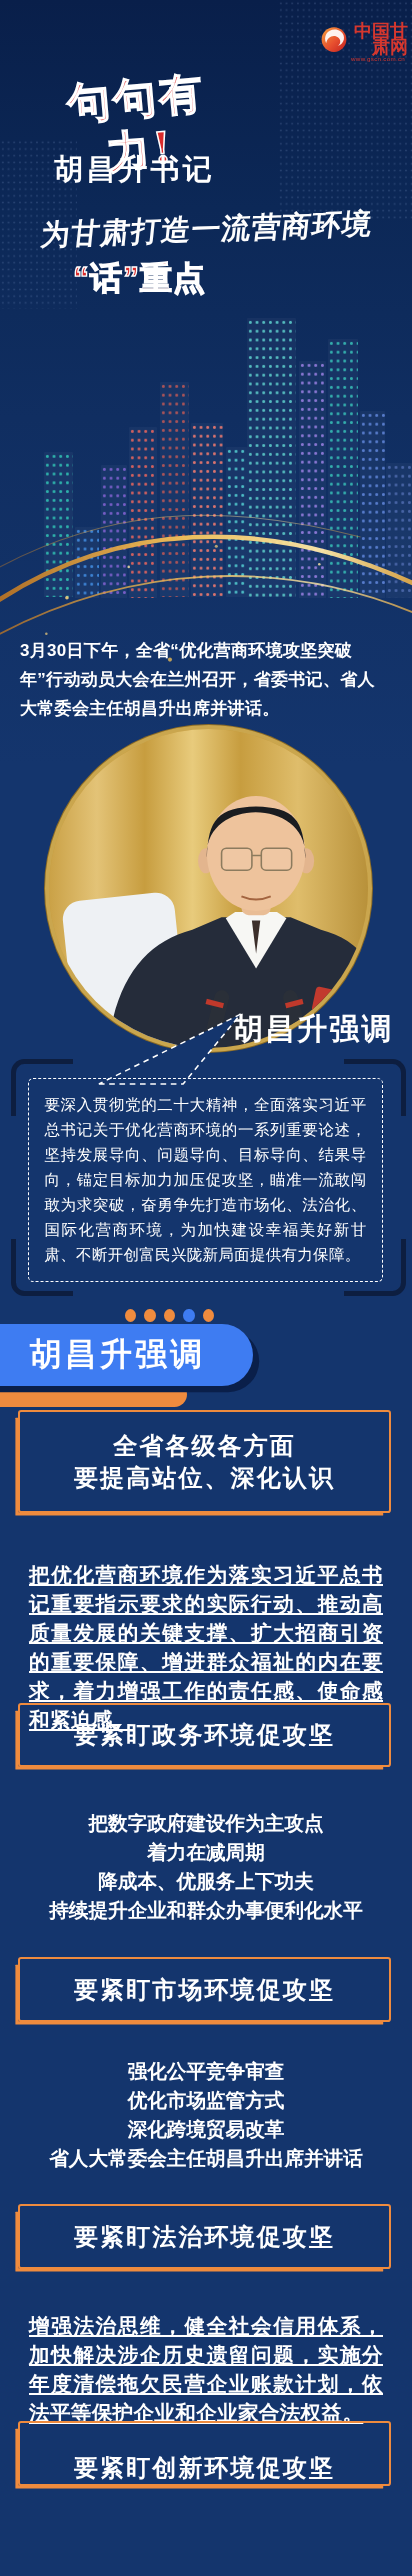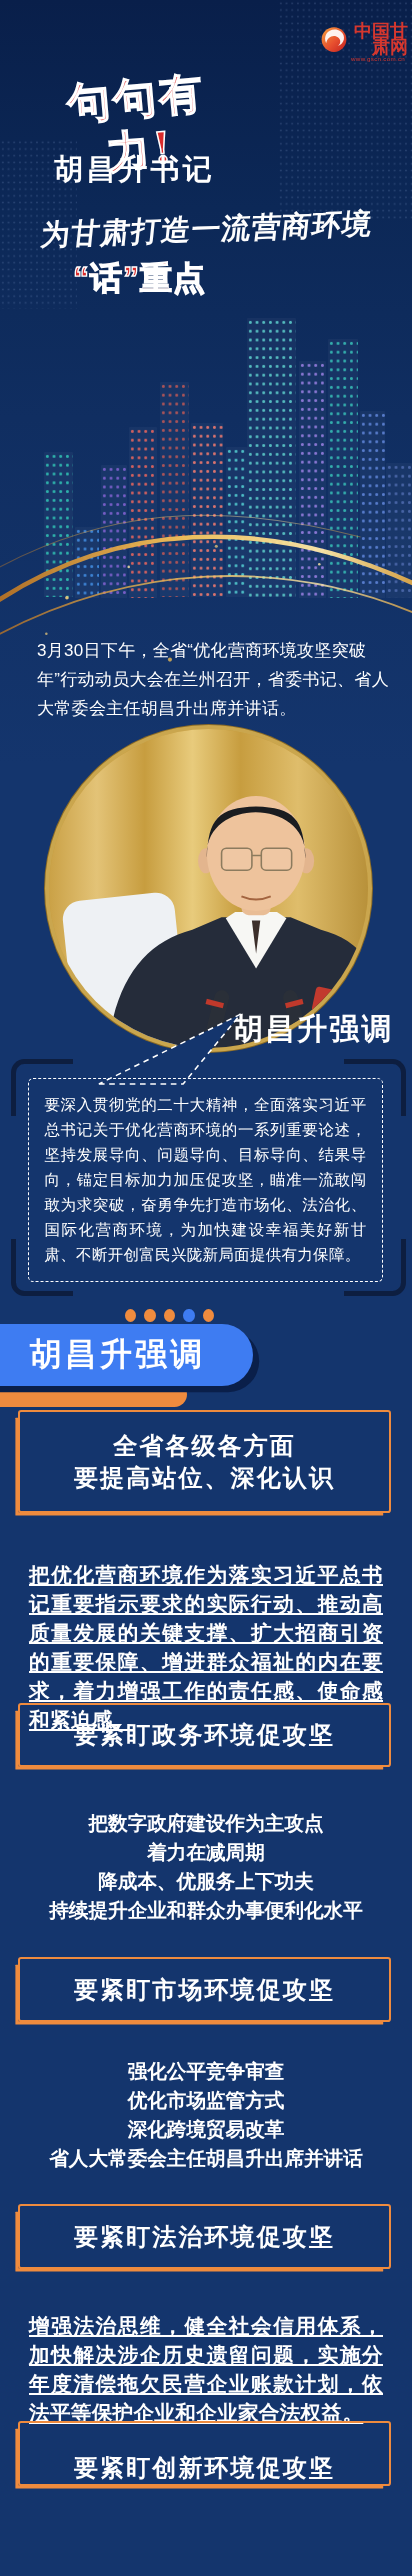--- a/index.html
+++ b/index.html
@@ -21,21 +21,21 @@
     font-weight:bold;font-size:29px;letter-spacing:3.1px;color:#fff;}
   .title-script{position:absolute;left:15.5px;top:210px;width:381px;text-align:center;
     font-family:"DejaVu Serif","Liberation Serif",serif;font-weight:bold;font-size:29px;color:#fdfdfd;
     transform:skewX(-8deg) rotate(-2deg);letter-spacing:1px;}
   .title-red2{position:absolute;left:62px;top:257px;width:155px;text-align:center;
     font-weight:bold;font-size:32px;letter-spacing:1px;color:#d92b2b;-webkit-text-stroke:1.3px #ffffff;}
   .dotgrid{position:absolute;opacity:.18;background-image:radial-gradient(#9db8e8 0.8px,transparent 1px);background-size:5.7px 6.7px;}
   .bld{position:absolute;opacity:.95;border-top-left-radius:1px;border-top-right-radius:1px;
     background-image:radial-gradient(var(--c) 1.1px,transparent 1.4px);background-size:6.7px 8.8px;background-color:rgba(255,255,255,.04);}
   .streaks{position:absolute;left:0;top:443px;}
-  .intro{position:absolute;left:37px;top:619px;width:358px;font-size:17px;font-weight:normal;line-height:29px;letter-spacing:0.3px;}
+  .intro{position:absolute;left:20px;top:619px;width:358px;font-size:17px;font-weight:bold;line-height:29px;letter-spacing:0.3px;}
   
   .photo-circle{position:absolute;left:45px;top:725px;width:319px;height:319px;border-radius:50%;
     border:4.1px solid #caa64e;overflow:hidden;background:#c79d3f;box-shadow:0 0 0 1px #8a6a25;}
   .photo-circle svg{display:block;width:100%;height:100%;}
   .speech-label{position:absolute;left:233px;top:1009px;width:175px;font-size:30px;font-weight:bold;letter-spacing:2.1px;}
   .tail{position:absolute;left:72px;top:1008px;}
   .corner{position:absolute;width:57px;height:52px;border:0 solid #0d1e40;}
   .corner.tl{left:11.3px;top:1059px;border-left-width:5.2px;border-top-width:5.2px;border-top-left-radius:13.4px;}
   .corner.tr{left:344px;top:1059px;border-right-width:5.2px;border-top-width:5.2px;border-top-right-radius:13.4px;}
   .corner.bl{left:11.3px;top:1239px;border-left-width:5.2px;border-bottom-width:5.2px;border-bottom-left-radius:13.4px;}

